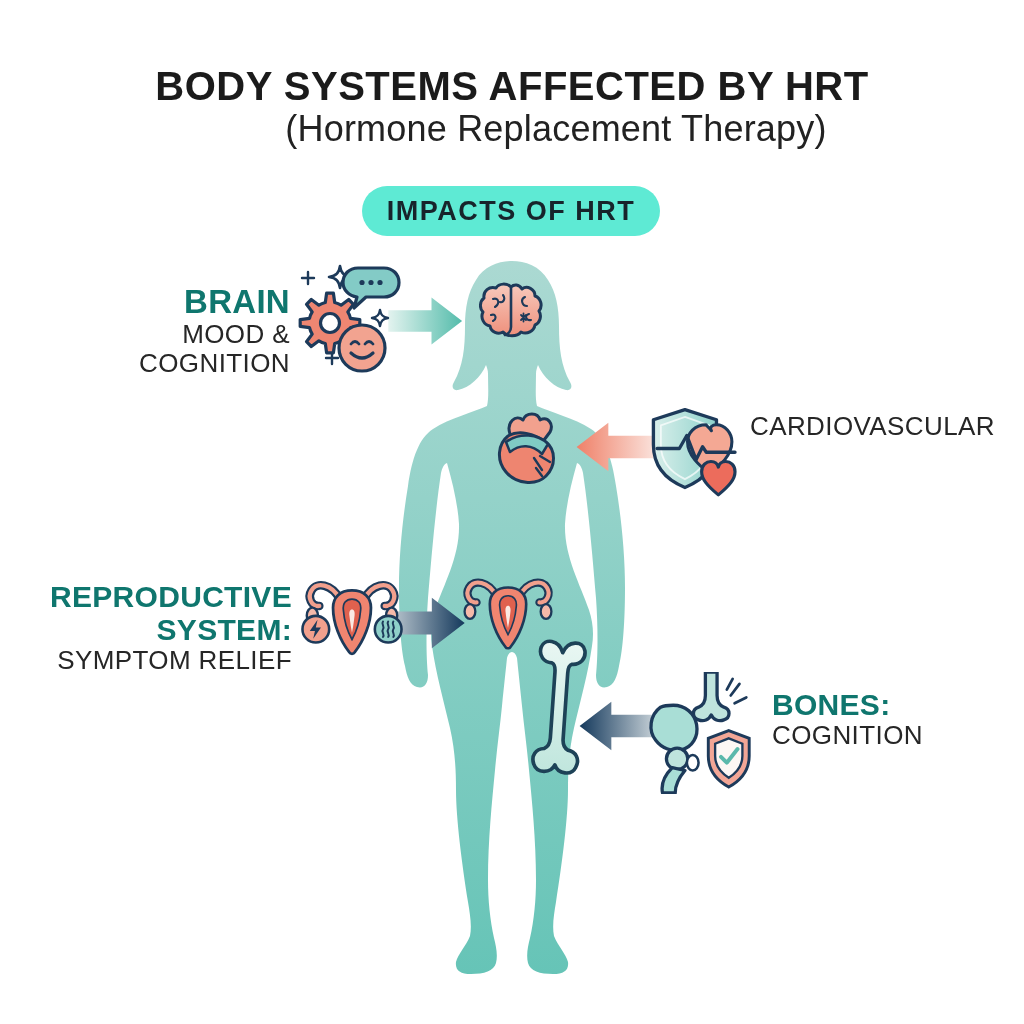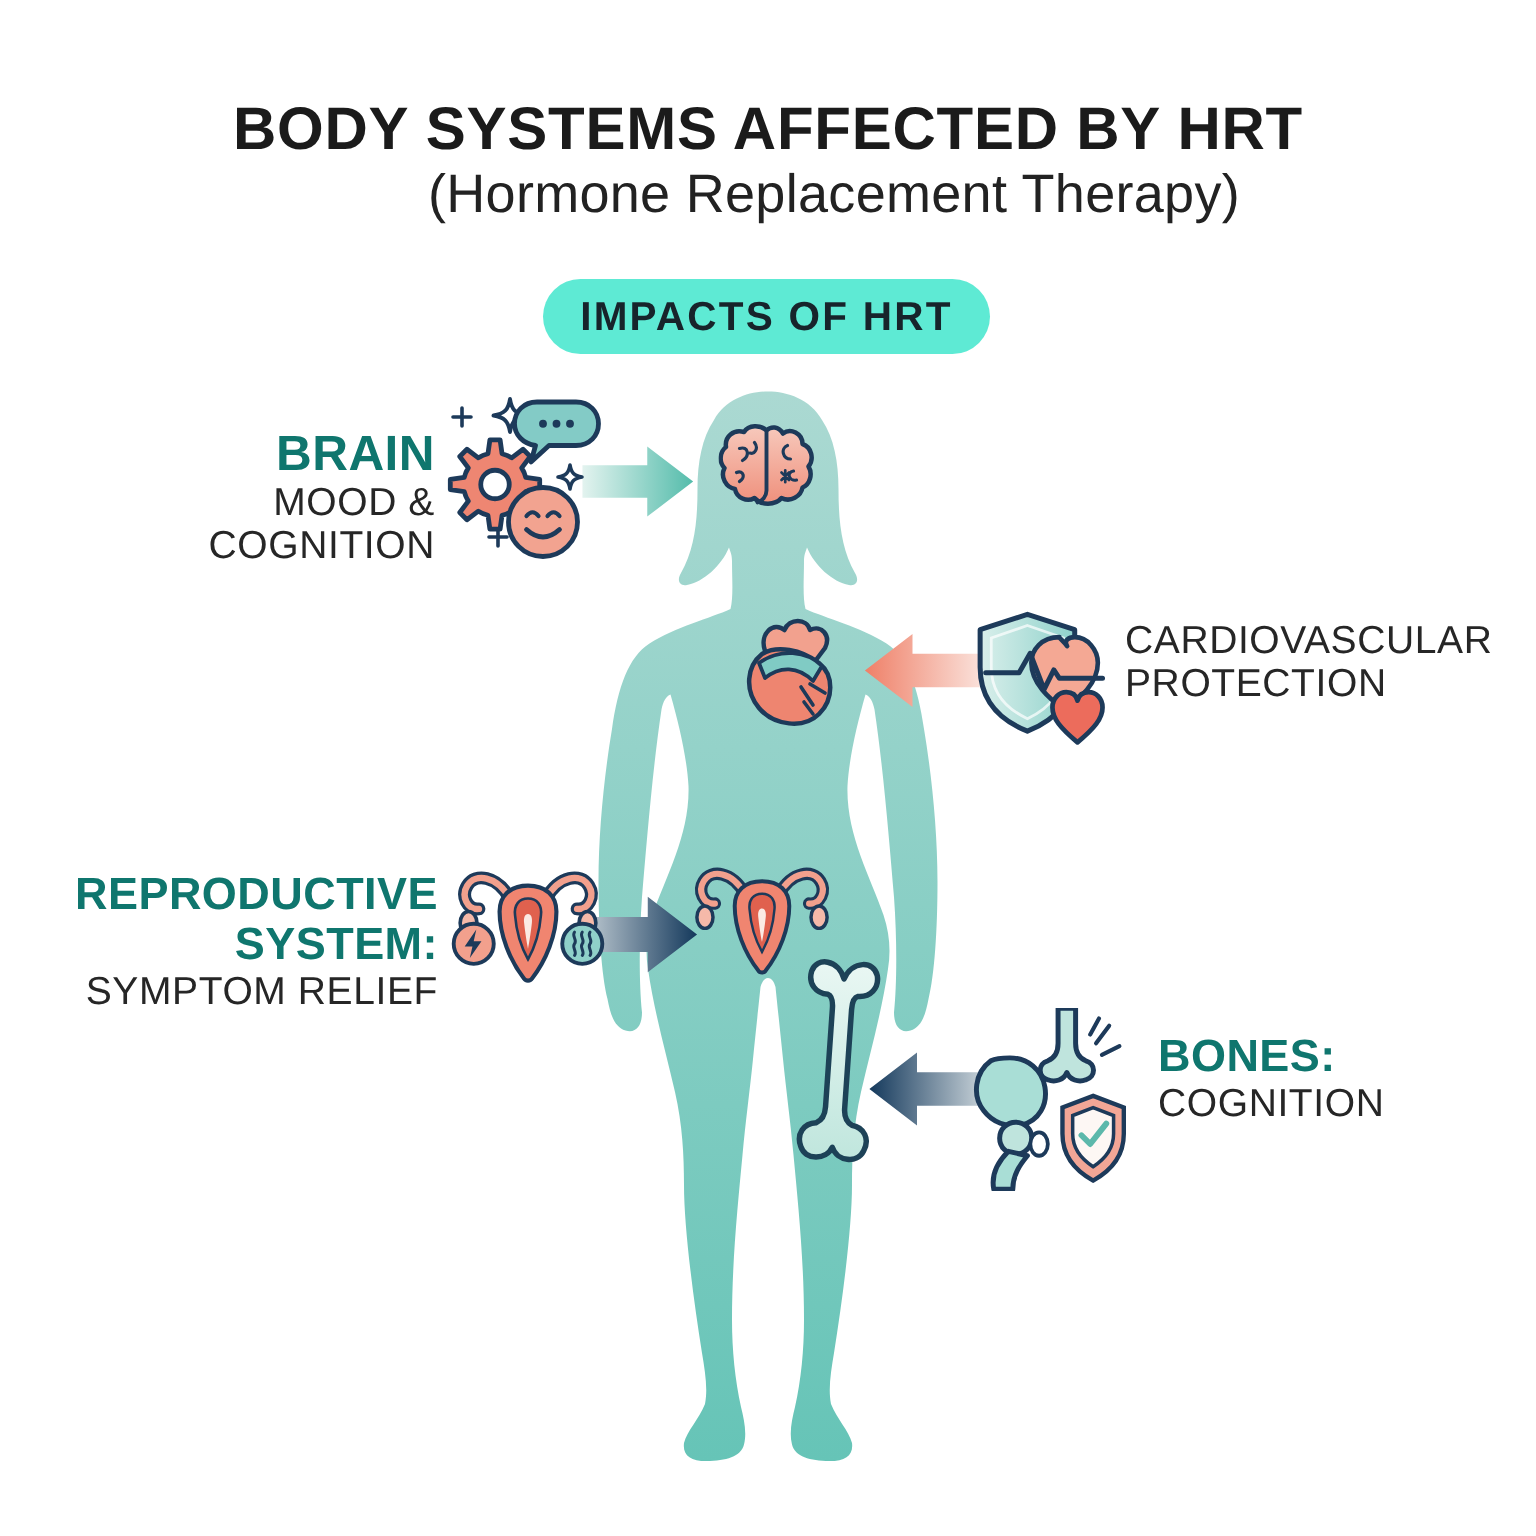--- a/index.html
+++ b/index.html
@@ -221,21 +221,20 @@
   </svg>
 
   <div class="abs txt-right" id="brain-text">
     <div class="co-title">BRAIN</div>
     <div class="co-sub">MOOD &amp;</div>
     <div class="co-sub">COGNITION</div>
   </div>
 
   <div class="abs txt-left" id="heart-text">
     <div class="co-sub">CARDIOVASCULAR</div>
-    <div class="co-sub">PROTECTION</div>
   </div>
 
   <div class="abs txt-right" id="repro-text">
     <div class="co-title">REPRODUCTIVE</div>
     <div class="co-title">SYSTEM:</div>
     <div class="co-sub">SYMPTOM RELIEF</div>
   </div>
 
   <div class="abs txt-left" id="bones-text">
     <div class="co-title">BONES:</div>

